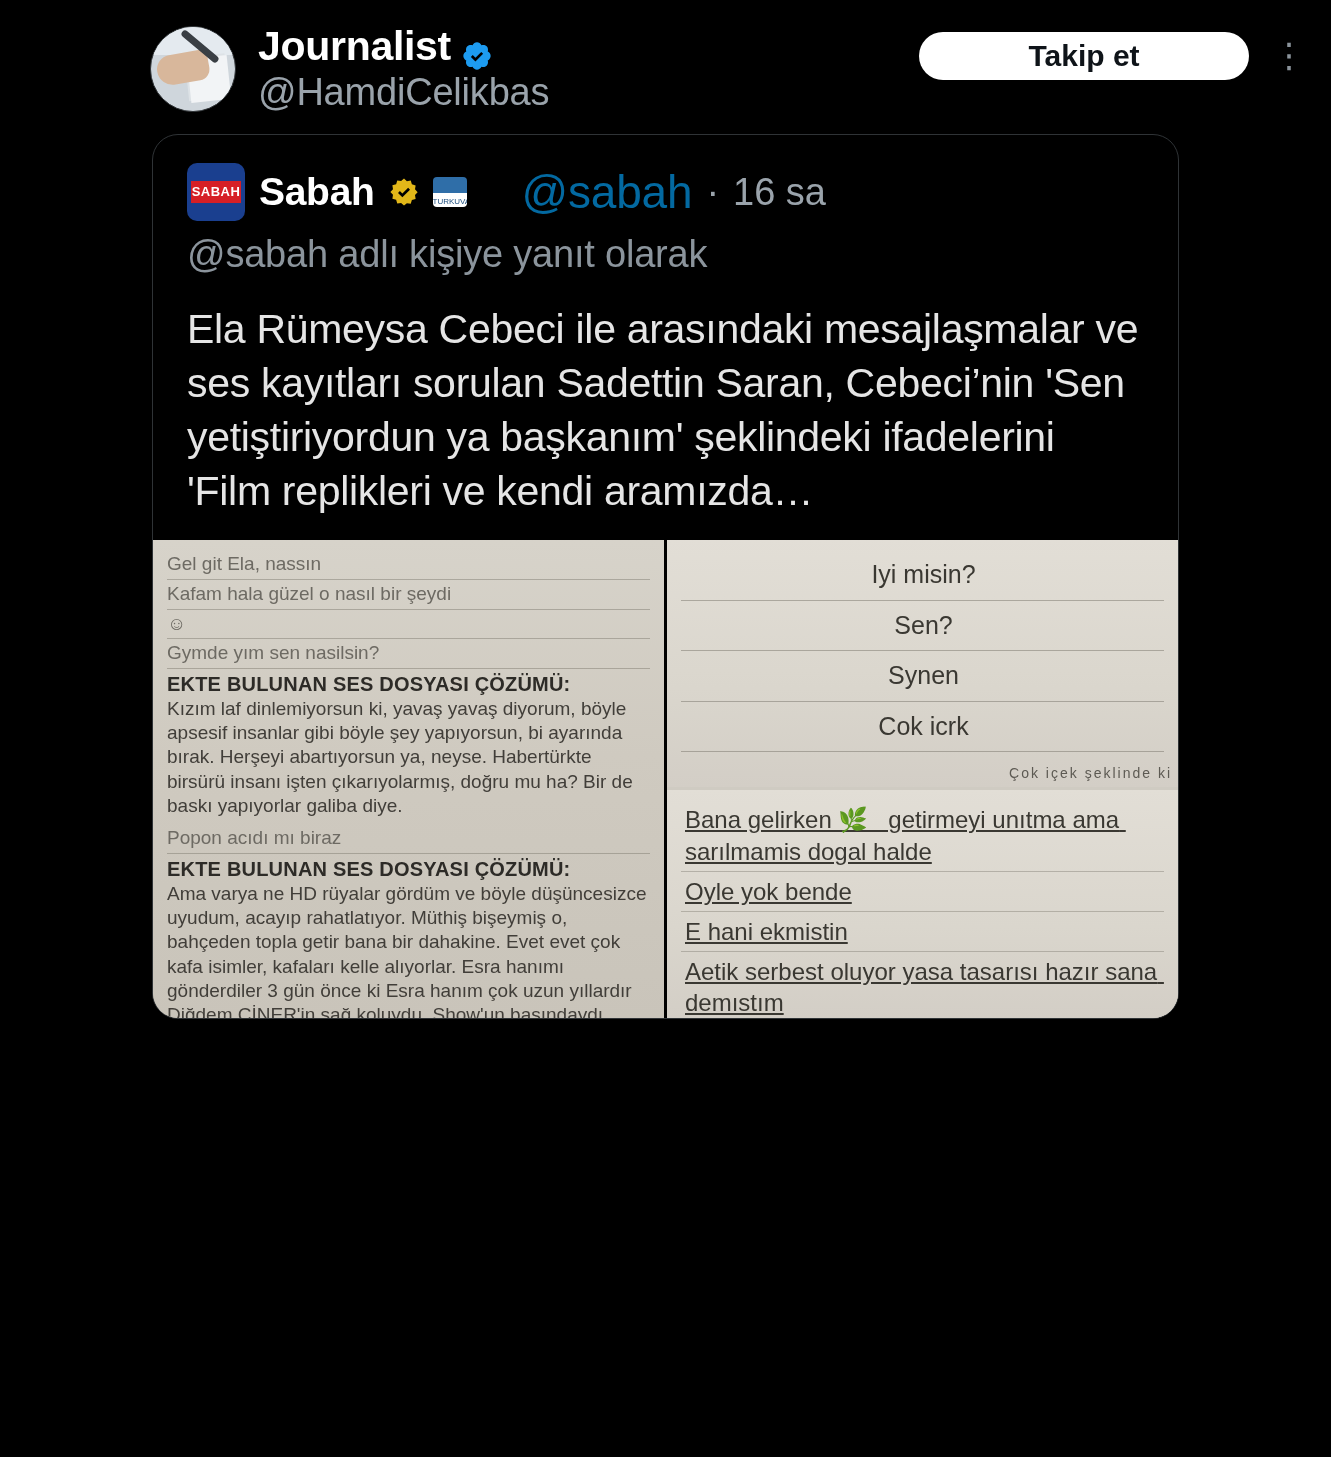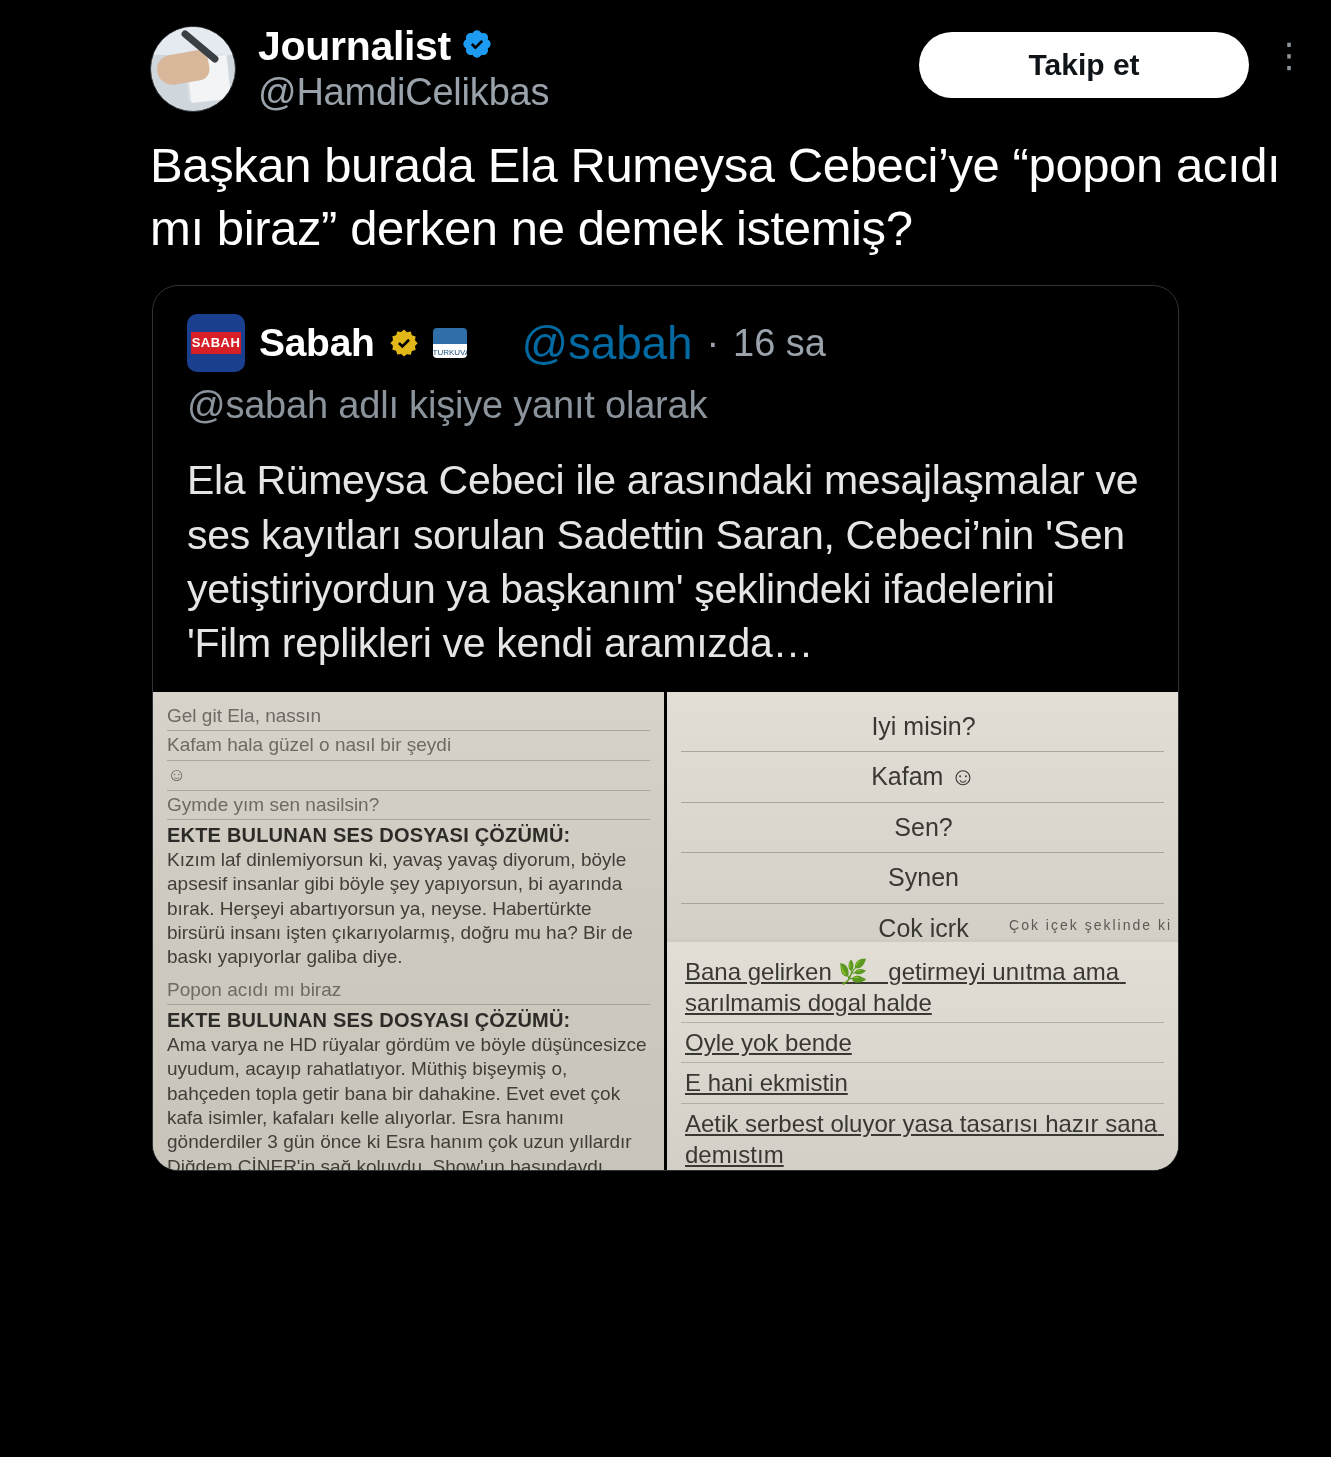--- a/index.html
+++ b/index.html
@@ -75,21 +75,21 @@
     line-height: 1.08;
     flex: 1 1 auto;
     min-width: 0;
   }
   .display-name {
     font-size: 41px;
     font-weight: 700;
     color: #ffffff;
     letter-spacing: -0.3px;
     display: flex;
-    align-items: flex-start;
+    align-items: flex-end;
     gap: 10px;
   }
   .verified {
     width: 32px; height: 32px;
     display: inline-block;
     flex: 0 0 32px;
   }
   .handle {
     font-size: 38px;
     color: #9aa3ab;
@@ -97,21 +97,21 @@
     letter-spacing: -0.2px;
   }
 
   .follow-btn {
     margin-top: 14px;
     flex: 0 0 auto;
     background: #ffffff;
     color: #0f1419;
     border: none;
     border-radius: 36px;
-    height: 66px;
+    height: 48px;
     min-width: 330px;
     padding: 0 28px;
     font-size: 30px;
     font-weight: 700;
     font-family: "Liberation Sans", sans-serif;
     cursor: pointer;
   }
   .more-btn {
     margin-top: 24px;
     margin-left: 22px;
@@ -333,21 +333,20 @@
         </span>
       </div>
       <div class="handle">@HamdiCelikbas</div>
     </div>
 
     <button class="follow-btn">Takip et</button>
 
     <div class="more-btn">⋮</div>
   </div>
 
-  <div class="tweet-text">Başkan burada Ela Rumeysa Cebeci’ye “popon acıdı mı biraz” derken ne demek istemiş?</div>
 
   <div class="quote-card">
 
     <div class="quote-head">
       <div class="q-avatar">
         <div class="sabah-logo">SABAH</div>
       </div>
       <span class="q-name">Sabah</span>
       <span class="gold-check">
         <svg viewBox="0 0 24 24" width="30" height="30" aria-hidden="true">
@@ -382,21 +381,20 @@
           <div class="doc-para">Ama varya ne HD rüyalar gördüm ve böyle düşüncesizce uyudum, acayıp rahatlatıyor. Müthiş bişeymiş o, bahçeden topla getir bana bir dahakine. Evet evet çok kafa isimler, kafaları kelle alıyorlar. Esra hanımı gönderdiler 3 gün önce ki Esra hanım çok uzun yıllardır Diğdem CİNER'in sağ koluydu, Show'un başındaydı. İnsanları, spikerleri falan çıkarma değil, kafaları koparıyorlar. Bakalım neler olup bitecek, bekleyip görcez ama bir dizayn var. Lütfen sen de Kenan Beyle aranı düzelt bak bu benim için çok önemli bişey, çok mutlu olurum bunu</div>
         </div>
       </div>
 
       <div class="media-cell">
         <div class="right-stack">
 
           <div class="cell-split-top">
             <div class="doc right">
               <div class="doc-big">Iyi misin?</div>
-              <div class="doc-big">Kafam ☺</div>
               <div class="doc-big">Sen?</div>
               <div class="doc-big">Synen</div>
               <div class="doc-big">Cok icrk</div>
               <div class="side-note">Çok   içek    şeklinde     ki</div>
             </div>
           </div>
 
           <div class="cell-split-bottom">
             <div class="doc right">
               <div class="doc-mid">Bana gelirken 🌿   getirmeyi unıtma ama sarılmamis dogal halde</div>

